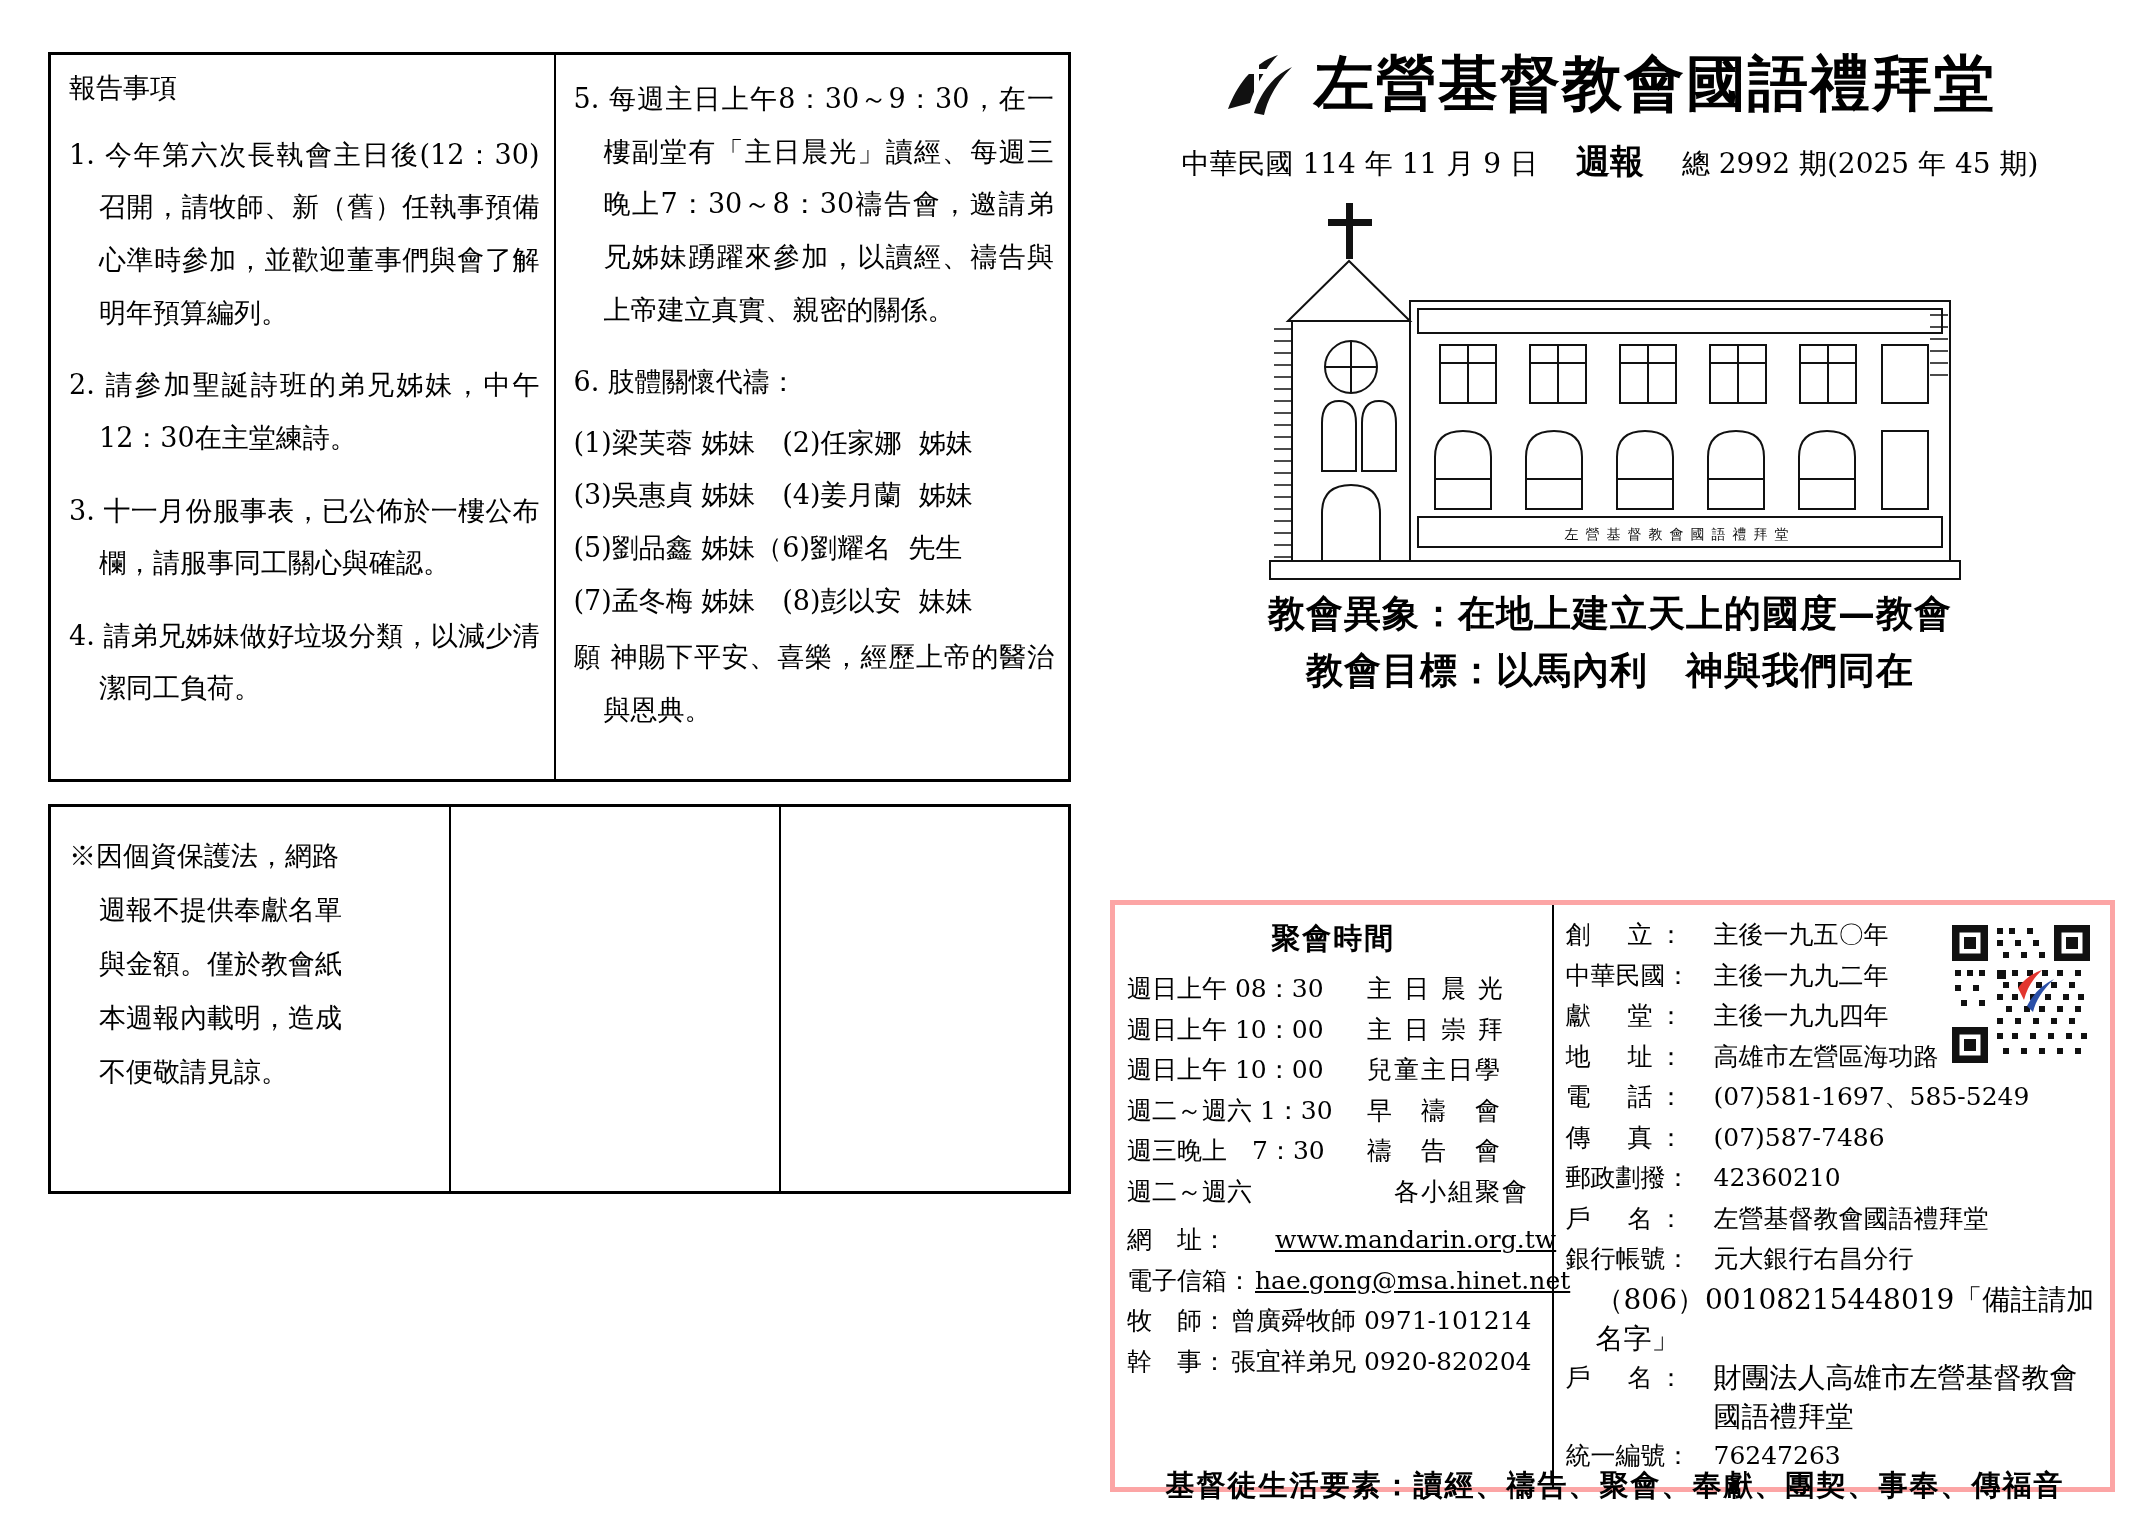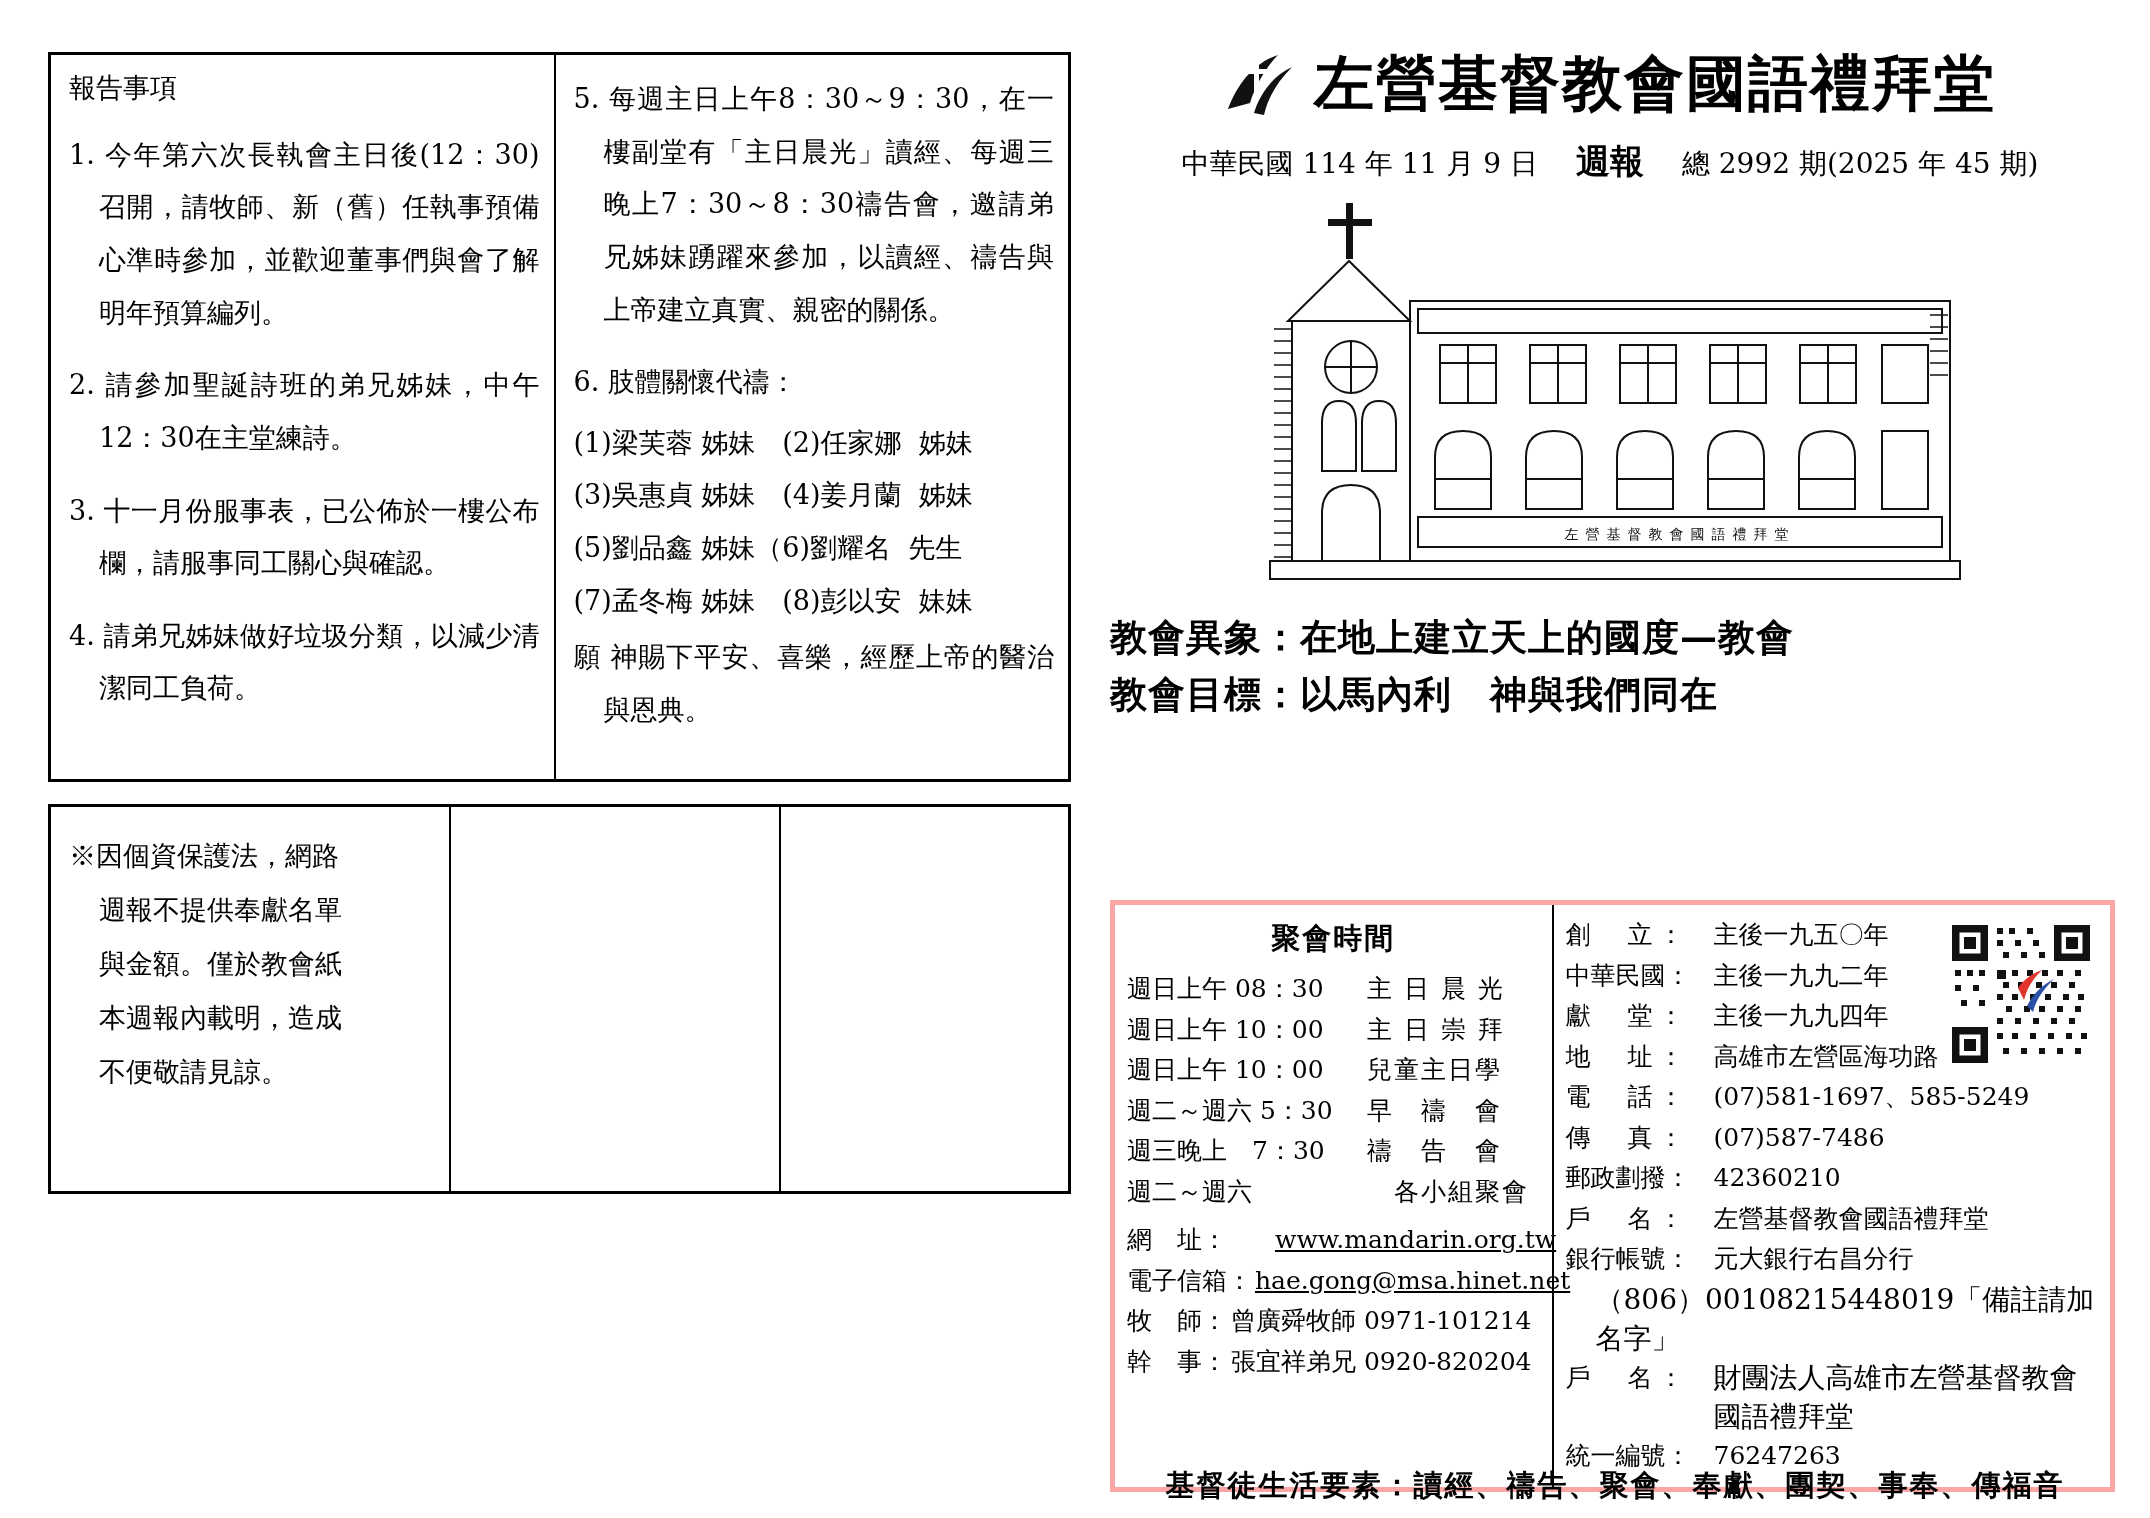--- a/index.html
+++ b/index.html
@@ -65,21 +65,21 @@
   }
   .subtitle-row {
     margin-top: 14px; display: flex; align-items: baseline; justify-content: center;
     font-size: 28px; gap: 38px;
   }
   .subtitle-row .big { font-size: 34px; font-weight: bold; }
 
   
   .church-art { margin: 10px auto 0; width: 760px; height: 390px; display:block; }
 
-  .vision { margin-top: 24px; text-align: left; }
+  .vision { text-align: center; }
   .vision div { font-size: 37px; font-weight: bold; line-height: 1.55; letter-spacing: 1px; }
 
   
   .info-wrap { position: absolute; left: 1110px; top: 900px; width: 1000px; }
   .info-table {
     width: 1000px; border: 5px solid #fca5a5; border-collapse: collapse; table-layout: fixed;
   }
   .info-table > tbody > tr > td { border: 2px solid #000; vertical-align: top; padding: 10px 12px; }
   .info-left { width: 440px; }
   .info-right { width: 560px; }
@@ -267,21 +267,21 @@
           </div>
           <div class="meet-row">
             <span class="when">週日上午 10：00</span>
             <span class="what">主 日 崇 拜</span>
           </div>
           <div class="meet-row">
             <span class="when">週日上午 10：00</span>
             <span class="what">兒童主日學</span>
           </div>
           <div class="meet-row">
-            <span class="when">週二～週六 5：30</span>
+            <span class="when">週二～週六 1：30</span>
             <span class="what">早　禱　會</span>
           </div>
           <div class="meet-row">
             <span class="when">週三晚上　7：30</span>
             <span class="what">禱　告　會</span>
           </div>
           <div class="meet-row">
             <span class="when">週二～週六</span>
             <span class="what">　各小組聚會</span>
           </div>

